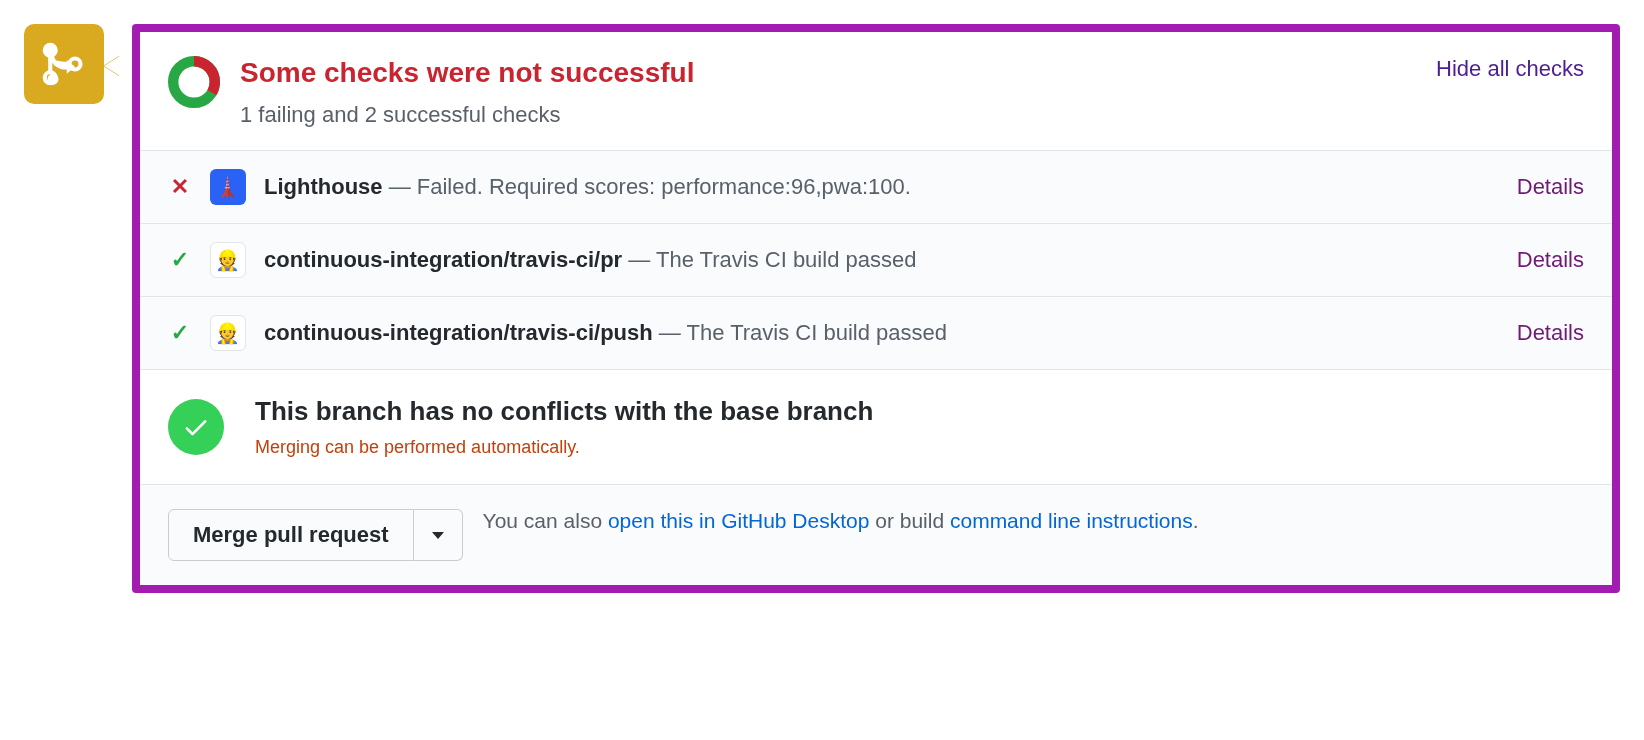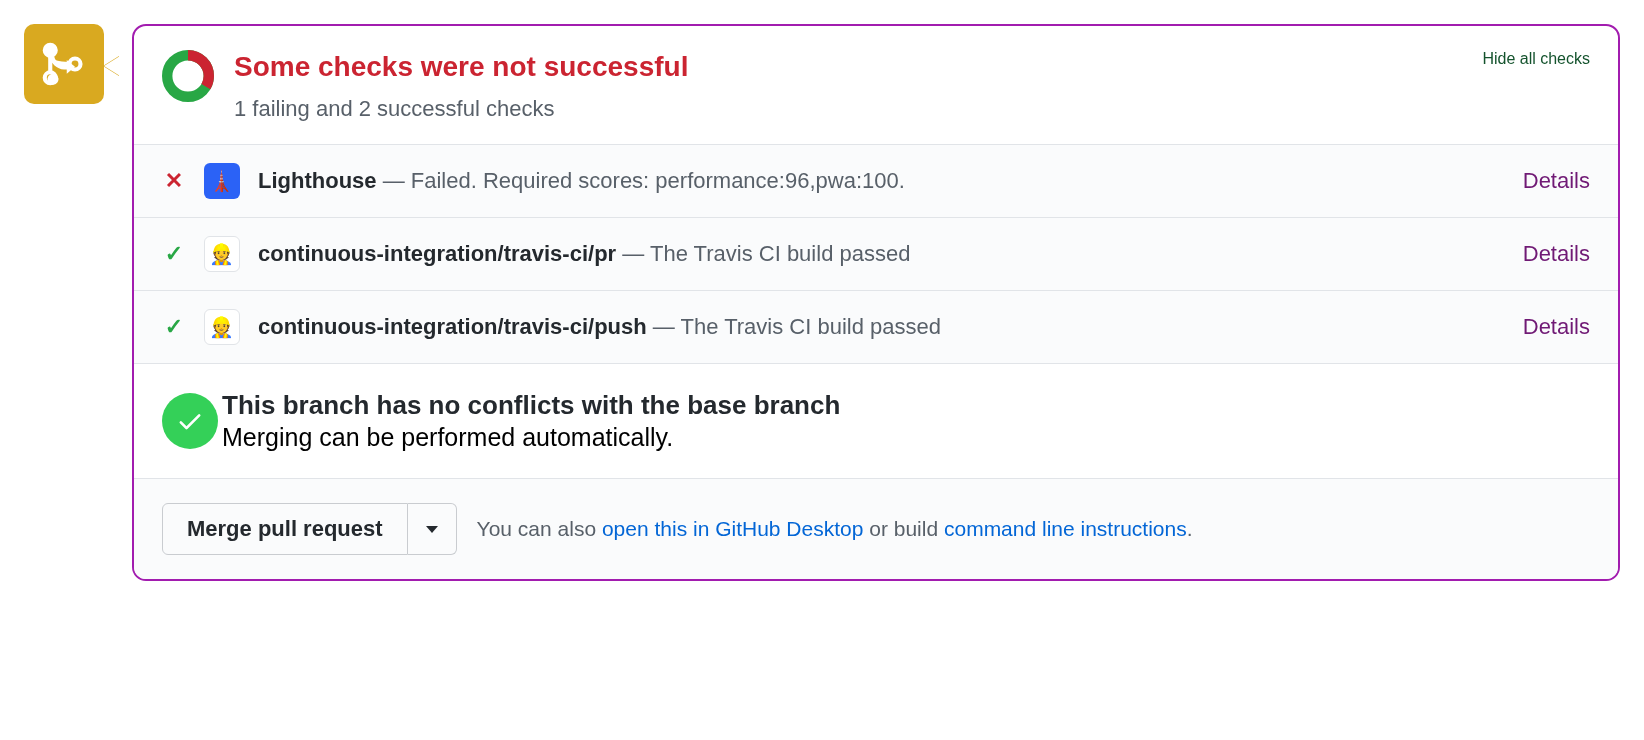--- a/index.html
+++ b/index.html
@@ -39,22 +39,22 @@
       border-right: 16px solid #fff;
       filter: drop-shadow(-1px 0 0 #d9a920);
     }
     .merge-badge svg {
       width: 44px;
       height: 44px;
     }
     .panel {
       flex: 1;
       margin-left: 28px;
-      border: 2px solid #a21caf;
-      border-radius: 14px;
+      border: 8px solid #a21caf;
+      border-radius: 4px;
       background: #fff;
       overflow: hidden;
     }
     .panel-header {
       display: flex;
       align-items: flex-start;
       padding: 24px 28px 22px 28px;
       gap: 20px;
     }
     .donut {
@@ -74,22 +74,22 @@
       font-weight: 600;
       color: #cb2431;
       line-height: 1.2;
     }
     .header-subtitle {
       font-size: 22px;
       color: #586069;
       margin-top: 12px;
     }
     .hide-link {
-      font-size: 16px;
-      color: #14532d;
+      font-size: 22px;
+      color: #4c1d95;
       text-decoration: none;
       white-space: nowrap;
     }
     .check-list {
       background: #fafbfc;
       border-top: 1px solid #e1e4e8;
     }
     .check-item {
       display: flex;
       align-items: center;
@@ -149,21 +149,21 @@
     .details-link {
       font-size: 22px;
       color: #701a75;
       text-decoration: none;
       flex-shrink: 0;
     }
     .conflict-section {
       display: flex;
       align-items: center;
       padding: 26px 28px;
-      gap: 4px;
+      gap: 31px;
       border-top: 1px solid #e1e4e8;
       background: #fff;
     }
     .big-check {
       width: 56px;
       height: 56px;
       background: #34d058;
       border-radius: 50%;
       display: flex;
       align-items: center;
@@ -173,27 +173,26 @@
     .big-check svg {
       width: 28px;
       height: 28px;
     }
     .conflict-text h2 {
       font-size: 26px;
       font-weight: 600;
       color: #24292e;
     }
     .conflict-text p {
-      font-size: 25px;
-      color: #000000;
-      margin-top: 2px;
+      font-size: 18px;
+      color: #c2410c;
+      margin-top: 10px;
     }
     .merge-footer {
       display: flex;
-      align-items: center;
       padding: 24px 28px;
       gap: 0;
       border-top: 1px solid #e1e4e8;
       background: #fafbfc;
     }
     .btn-group {
       display: flex;
     }
     .merge-btn {
       background: #fafbfc;

